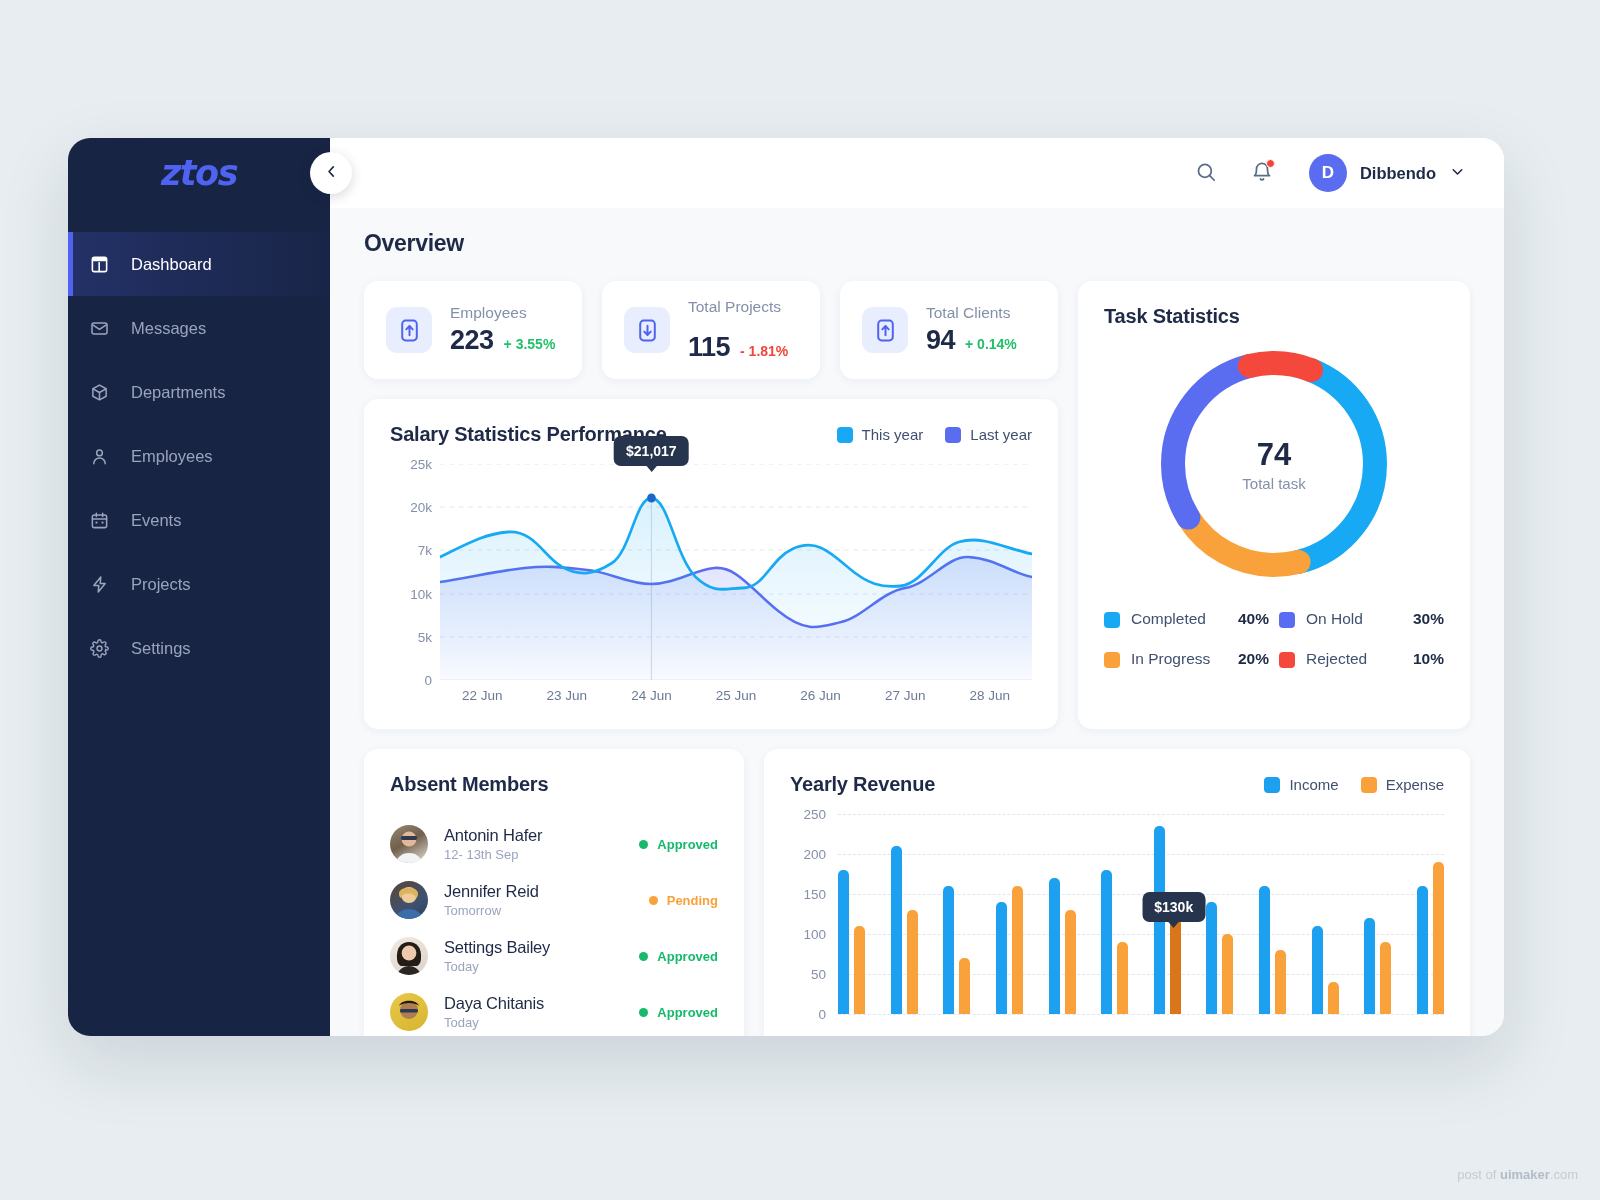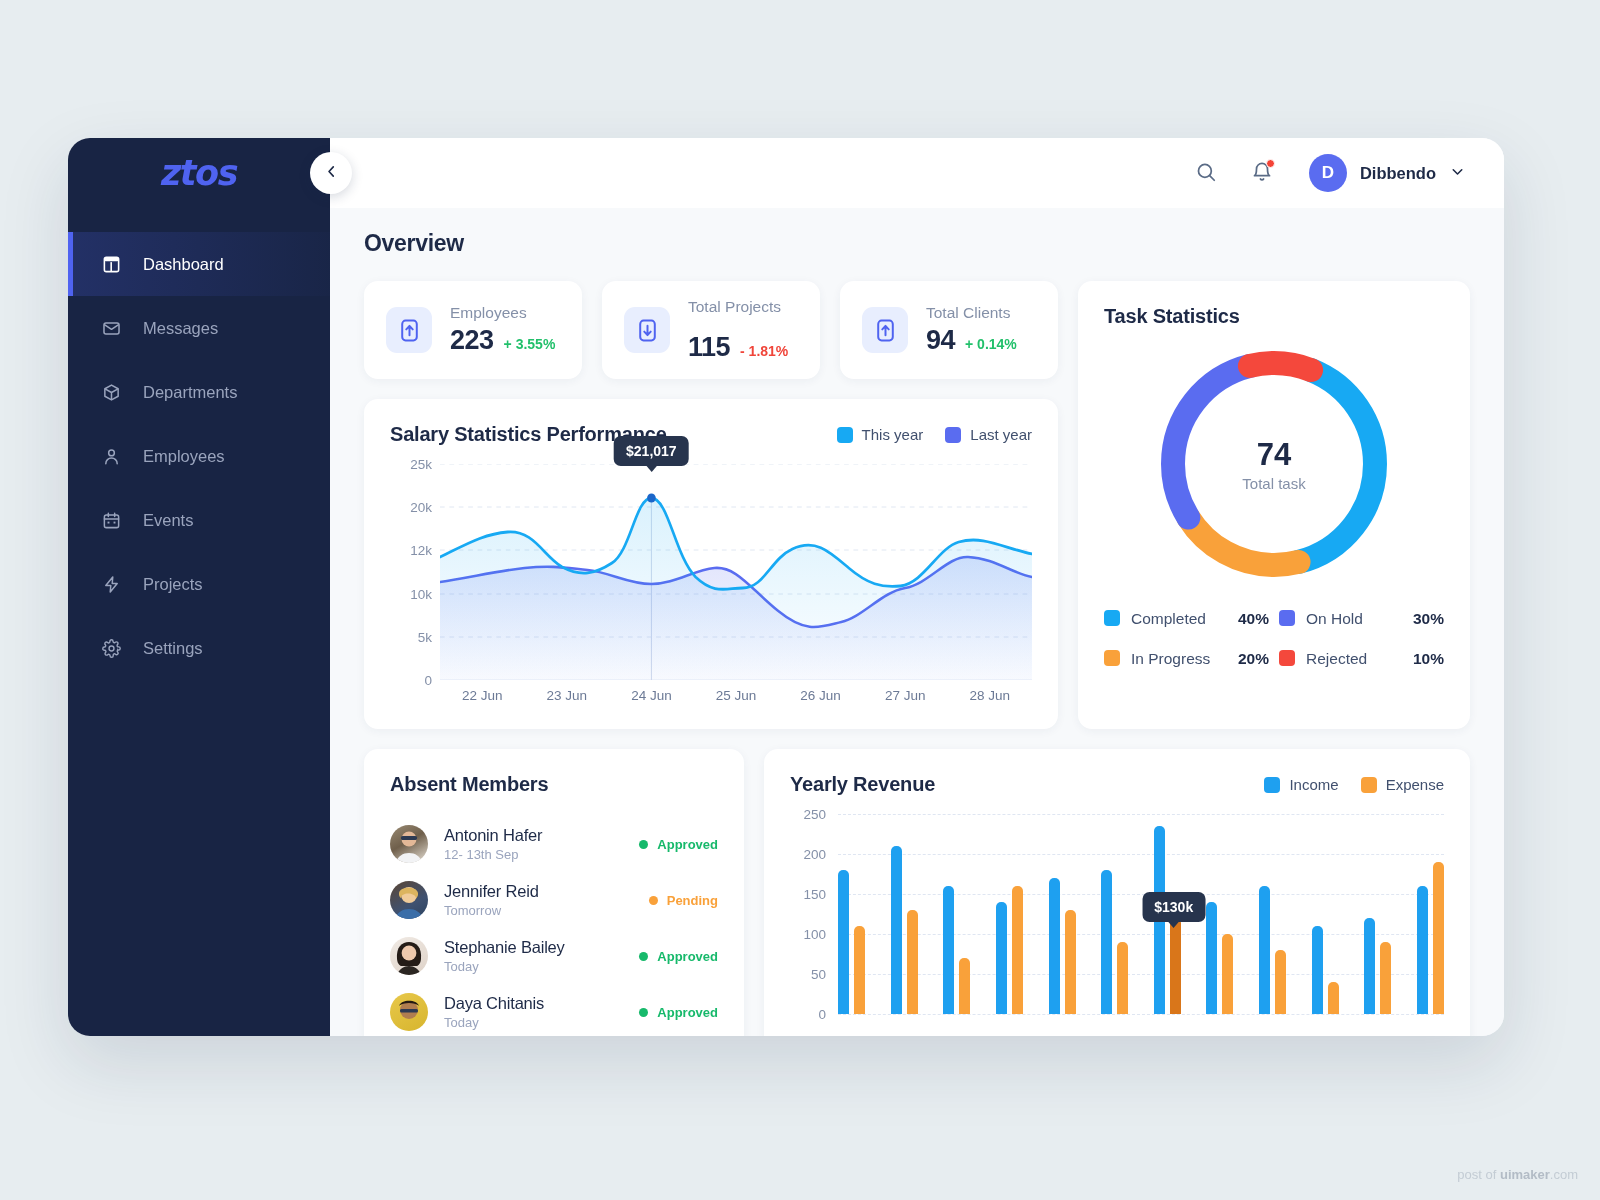--- a/index.html
+++ b/index.html
@@ -32,21 +32,21 @@
     height:70px; display:flex; align-items:center; justify-content:center;
   }
   .brand-logo{
     font-family:"DejaVu Sans", sans-serif;
     font-size:35px; font-weight:bold; font-style:italic;
     color:#4f63f0; letter-spacing:-1.5px;
   }
   .nav{ margin-top:24px; display:flex; flex-direction:column; }
   .nav-item{
     height:64px; display:flex; align-items:center;
-    padding-left:34px; gap:22px;
+    padding-left:22px; gap:22px;
     color:#9aa4bd; font-size:16.5px;
     position:relative; cursor:pointer;
   }
   .nav-item .ico{ width:19px; height:19px; display:block; flex:0 0 19px; }
   .nav-item.active{
     color:#ffffff; font-weight:500;
     background:linear-gradient(90deg, rgba(79,99,240,.20) 0%, rgba(79,99,240,.02) 100%);
   }
   .nav-item.active:before{
     content:""; position:absolute; left:0; top:0; bottom:0; width:5px;
@@ -151,21 +151,21 @@
   .donut-wrap{ display:flex; align-items:center; justify-content:center; margin-top:16px; height:240px; }
   .donut-center{
     position:absolute; text-align:center; width:150px;
   }
   .donut-num{ font-size:31px; font-weight:bold; color:#1e2a47; }
   .donut-sub{ font-size:15px; color:#8490a8; margin-top:2px;}
   .task-legend{
     margin-top:26px; display:grid; grid-template-columns:1fr 1fr;
     row-gap:22px; column-gap:10px;
   }
-  .tl-item{ display:flex; align-items:flex-start; gap:11px; }
+  .tl-item{ display:flex; align-items:flex-end; gap:11px; }
   .tl-label{ font-size:15.5px; color:#41506e; flex:1 1 auto;}
   .tl-pct{ font-size:15.5px; font-weight:bold; color:#1e2a47; }
 
   
   .row2{ display:flex; gap:20px; margin-top:20px; align-items:flex-start; }
   .absent-card{ width:380px; flex:0 0 380px; padding:24px 26px 10px 26px; height:300px; overflow:hidden;}
   .absent-list{ margin-top:20px; }
   .absent-row{ display:flex; align-items:center; gap:16px; height:56px; }
   .ava{
     width:38px; height:38px; border-radius:50%; flex:0 0 38px;
@@ -394,21 +394,21 @@
                   <span class="swatch" style="background:#5a6cf0"></span>
                   <span>Last year</span>
                 </div>
               </div>
             </div>
 
             <div class="chart-area">
               <div class="yaxis">
                 <span class="ytick" style="top:0px">25k</span>
                 <span class="ytick" style="top:43px">20k</span>
-                <span class="ytick" style="top:86px">12k</span>
+                <span class="ytick" style="top:86px">7k</span>
                 <span class="ytick" style="top:130px">10k</span>
                 <span class="ytick" style="top:173px">5k</span>
                 <span class="ytick" style="top:216px">0</span>
               </div>
 
               <div class="plot">
                 <svg width="100%" height="216" viewBox="0 0 630 216" preserveAspectRatio="none">
                   <defs>
                     <linearGradient id="gThis" x1="0" y1="0" x2="0" y2="1">
                       <stop offset="0%" stop-color="#17a9f3" stop-opacity="0.16"></stop>
@@ -546,21 +546,21 @@
 
             <div class="absent-row">
               <div class="ava" style="background:linear-gradient(150deg,#f0eae4 0%,#ded2c8 100%)">
                 <svg viewBox="0 0 38 38" width="38" height="38">
                   <path d="M7 22c-1-12 5-17 12-17s13 5 12 17c-.5 6-4 7-4 7H11s-3.5-1-4-7z" fill="#241c17"></path>
                     <circle cx="19" cy="16" r="7.4" fill="#eec9ad"></circle>
                     <path d="M7 38c2-6 7-9 12-9s10 3 12 9z" fill="#2b2622"></path>
                 </svg>
               </div>
               <div class="absent-info">
-                <div class="absent-name">Stephanie Bailey</div>
+                <div class="absent-name">Settings Bailey</div>
                 <div class="absent-date">Today</div>
               </div>
               <div class="absent-status">
                 <span class="dot" style="background:#17b96b"></span>
                 <span style="color:#17b96b">Approved</span>
               </div>
             </div>
 
             <div class="absent-row">
               <div class="ava" style="background:linear-gradient(150deg,#e8c84a 0%,#d7b52e 100%)">

